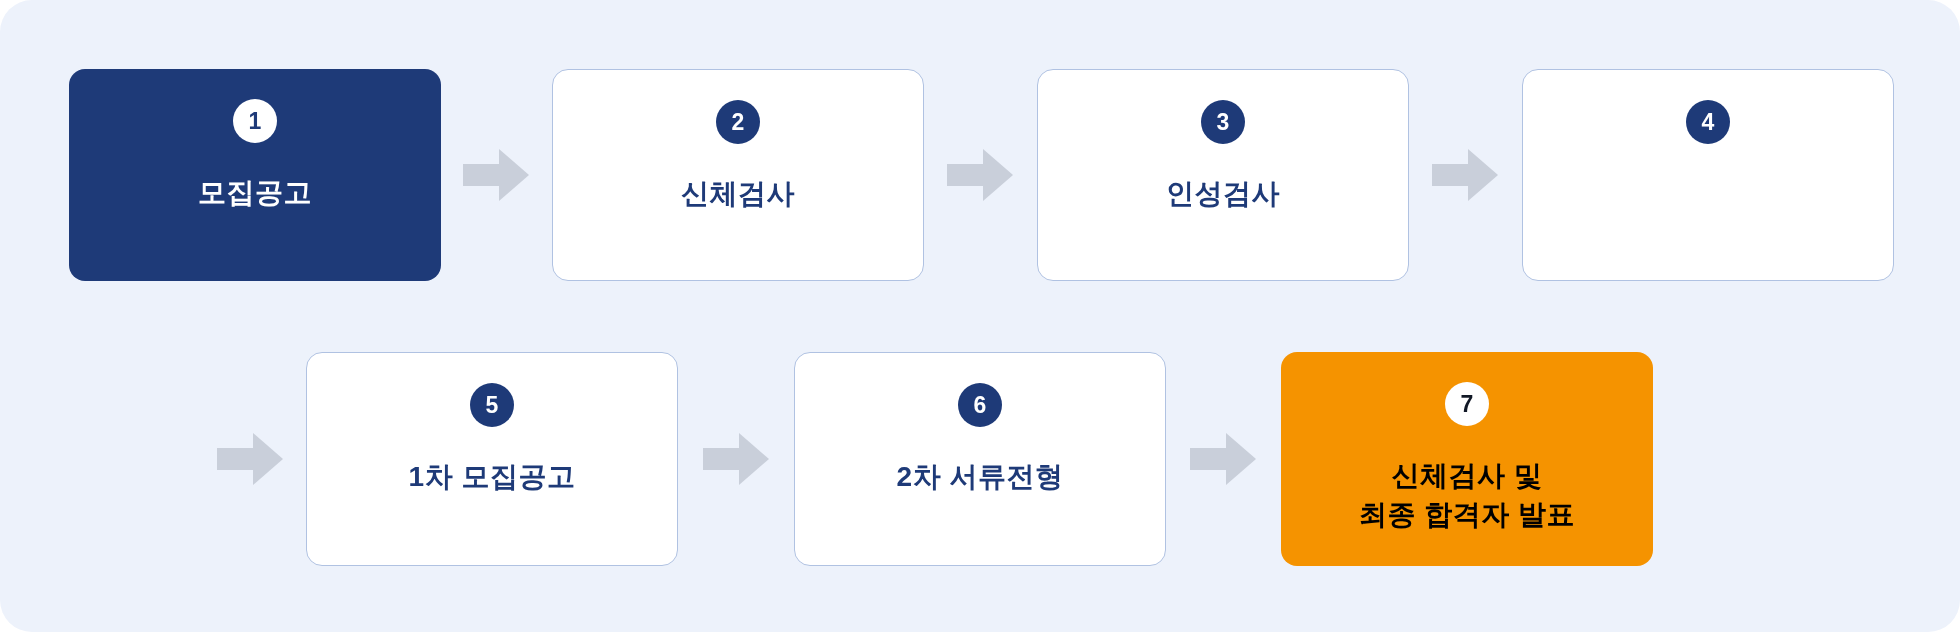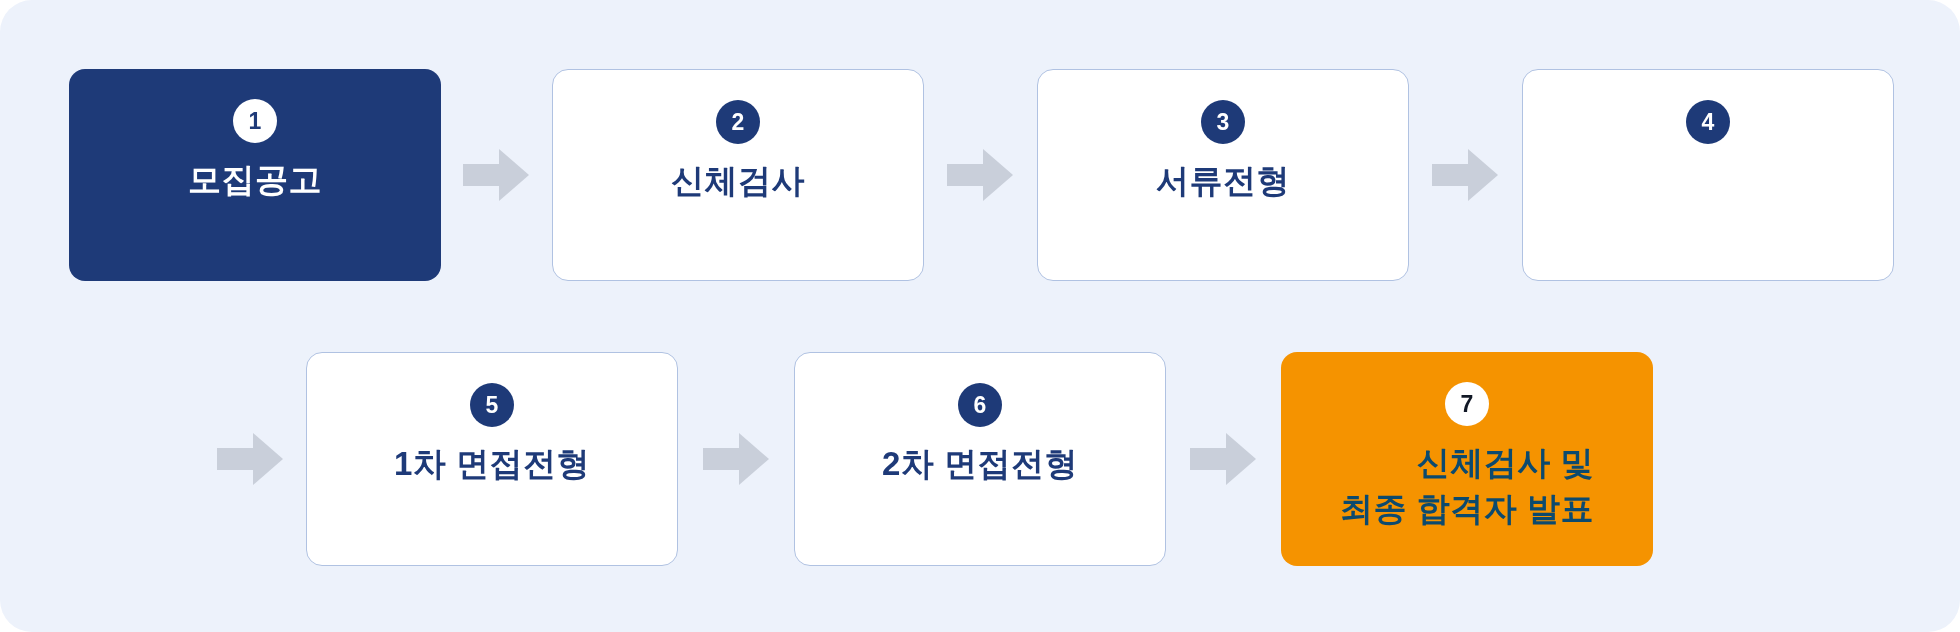--- a/index.html
+++ b/index.html
@@ -45,31 +45,31 @@
     justify-content: center;
     font-weight: bold;
     font-size: 23px;
     flex: 0 0 auto;
   }
   .badge--navy       { background: #1E3A78; color: #ffffff; }
   .badge--light      { background: #ffffff; color: #1E3A78; }
   .badge--light-dark { background: #ffffff; color: #111826; }
 
   .label {
-    margin-top: 14px;
-    font-size: 33px;
+    margin-top: 30px;
+    font-size: 28px;
     font-weight: bold;
     line-height: 1.4;
-    text-align: right;
+    text-align: center;
     white-space: pre-line;
     color: #1E3A78;
     letter-spacing: 0.5px;
   }
   .label--white { color: #ffffff; }
-  .label--on-orange { color: #0c4a6e; }
+  .label--on-orange { color: #000000; }
 
   .arrow {
     position: absolute;
     display: flex;
     align-items: center;
   }
   .arrow-rect {
     display: block;
     width: 36px;
     height: 22px;
@@ -104,50 +104,50 @@
     <div class="label">신체검사</div>
   </div>
 
   <div class="arrow" style="left:947px; top:149px;">
     <span class="arrow-rect"></span>
     <span class="arrow-head"></span>
   </div>
 
   <div class="step step--outline" style="left:1037px; top:69px; width:372px; height:212px;">
     <div class="badge badge--navy">3</div>
-    <div class="label">서류전형</div>
+    <div class="label">인성검사</div>
   </div>
 
   <div class="arrow" style="left:1432px; top:149px;">
     <span class="arrow-rect"></span>
     <span class="arrow-head"></span>
   </div>
 
   <div class="step step--outline" style="left:1522px; top:69px; width:372px; height:212px;">
     <div class="badge badge--navy">4</div>
   </div>
 
   <div class="arrow" style="left:217px; top:433px;">
     <span class="arrow-rect"></span>
     <span class="arrow-head"></span>
   </div>
 
   <div class="step step--outline" style="left:306px; top:352px; width:372px; height:214px;">
     <div class="badge badge--navy">5</div>
-    <div class="label">1차 면접전형</div>
+    <div class="label">1차 모집공고</div>
   </div>
 
   <div class="arrow" style="left:703px; top:433px;">
     <span class="arrow-rect"></span>
     <span class="arrow-head"></span>
   </div>
 
   <div class="step step--outline" style="left:794px; top:352px; width:372px; height:214px;">
     <div class="badge badge--navy">6</div>
-    <div class="label">2차 면접전형</div>
+    <div class="label">2차 서류전형</div>
   </div>
 
   <div class="arrow" style="left:1190px; top:433px;">
     <span class="arrow-rect"></span>
     <span class="arrow-head"></span>
   </div>
 
   <div class="step step--orange" style="left:1281px; top:352px; width:372px; height:214px;">
     <div class="badge badge--light-dark">7</div>
     <div class="label label--on-orange">신체검사 및

